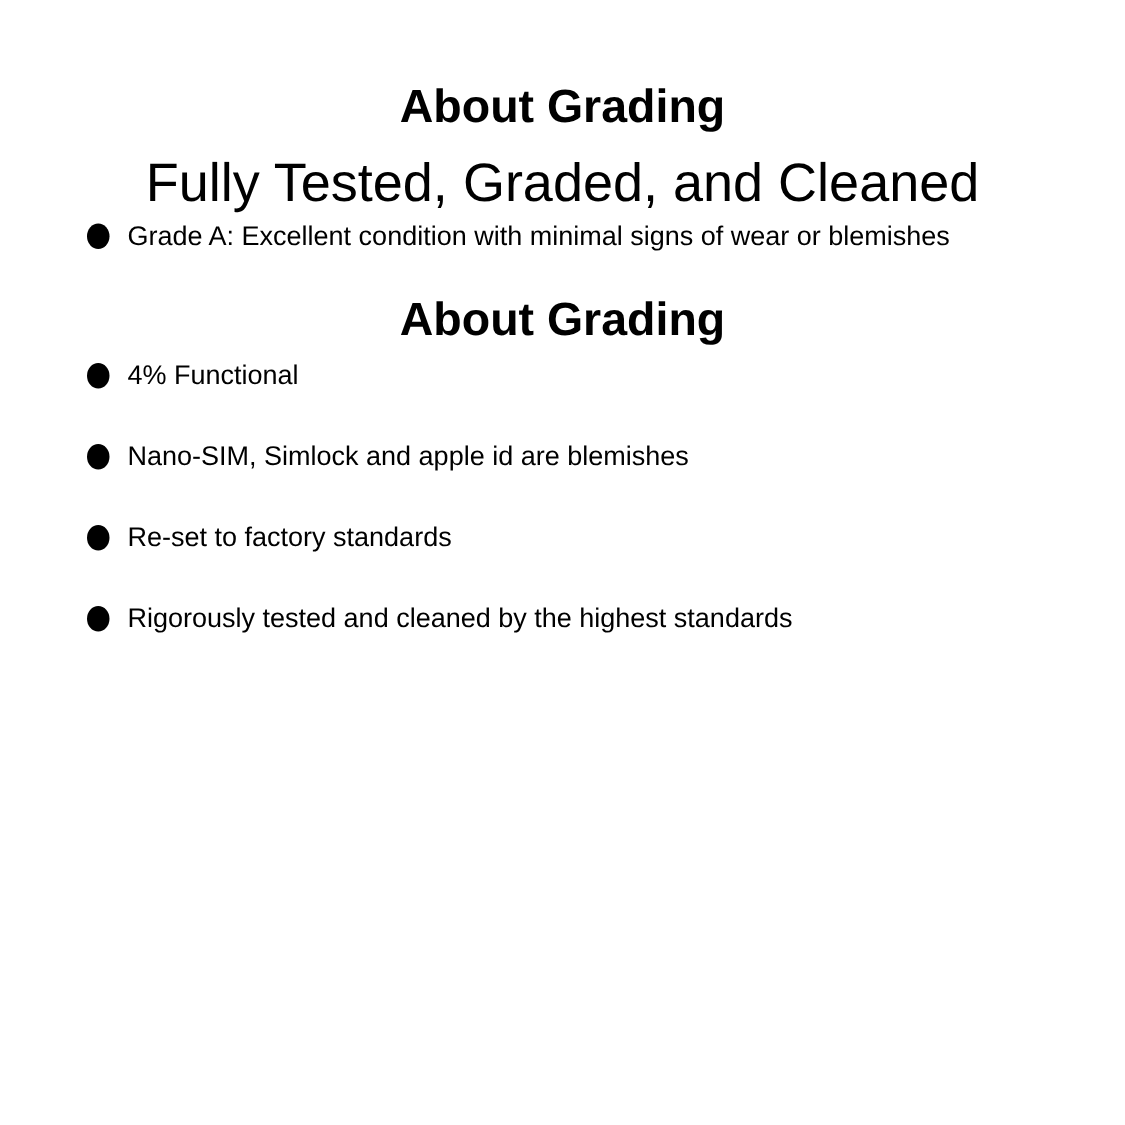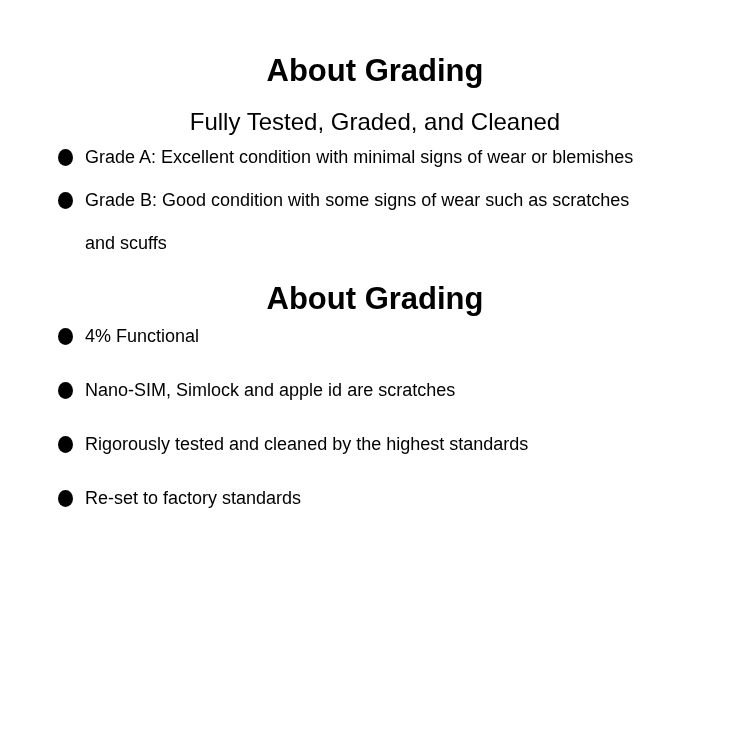--- a/index.html
+++ b/index.html
@@ -18,21 +18,21 @@
     font-size: 31px;
     line-height: 32px;
     font-weight: bold;
     text-align: center;
     letter-spacing: 0;
   }
   .heading-grading { padding-top: 55px; }
   .heading-function { margin-top: 18px; }
   .subtitle {
     margin: 21px 0 0 0;
-    font-size: 24px;
+    font-size: 36px;
     line-height: 28px;
     font-weight: normal;
     text-align: center;
   }
   ul.bullet-list {
     list-style: none;
     margin: 0;
     padding: 0 30px 0 58px;
   }
   .grading-list { margin-top: 26px; }
@@ -63,40 +63,36 @@
 
   <h1 class="heading heading-grading">About Grading</h1>
 
   <p class="subtitle">Fully Tested, Graded, and Cleaned</p>
 
   <ul class="bullet-list grading-list">
     <li>
       <span class="bullet"></span>
       <span class="item-text">Grade A: Excellent condition with minimal signs of wear or blemishes</span>
     </li>
-    <li>
-      <span class="bullet"></span>
-      <span class="item-text">Grade B: Good condition with some signs of wear such as scratches and scuffs</span>
-    </li>
   </ul>
 
   <h1 class="heading heading-function">About Grading</h1>
 
   <ul class="bullet-list function-list">
     <li>
       <span class="bullet"></span>
       <span class="item-text">4% Functional</span>
     </li>
     <li>
       <span class="bullet"></span>
-      <span class="item-text">Nano-SIM, Simlock and apple id are scratches</span>
+      <span class="item-text">Nano-SIM, Simlock and apple id are blemishes</span>
+    </li>
+    <li>
+      <span class="bullet"></span>
+      <span class="item-text">Re-set to factory standards</span>
     </li>
     <li>
       <span class="bullet"></span>
       <span class="item-text">Rigorously tested and cleaned by the highest standards</span>
-    </li>
-    <li>
-      <span class="bullet"></span>
-      <span class="item-text">Re-set to factory standards</span>
     </li>
   </ul>
 
 </div>
 
 </body></html>

